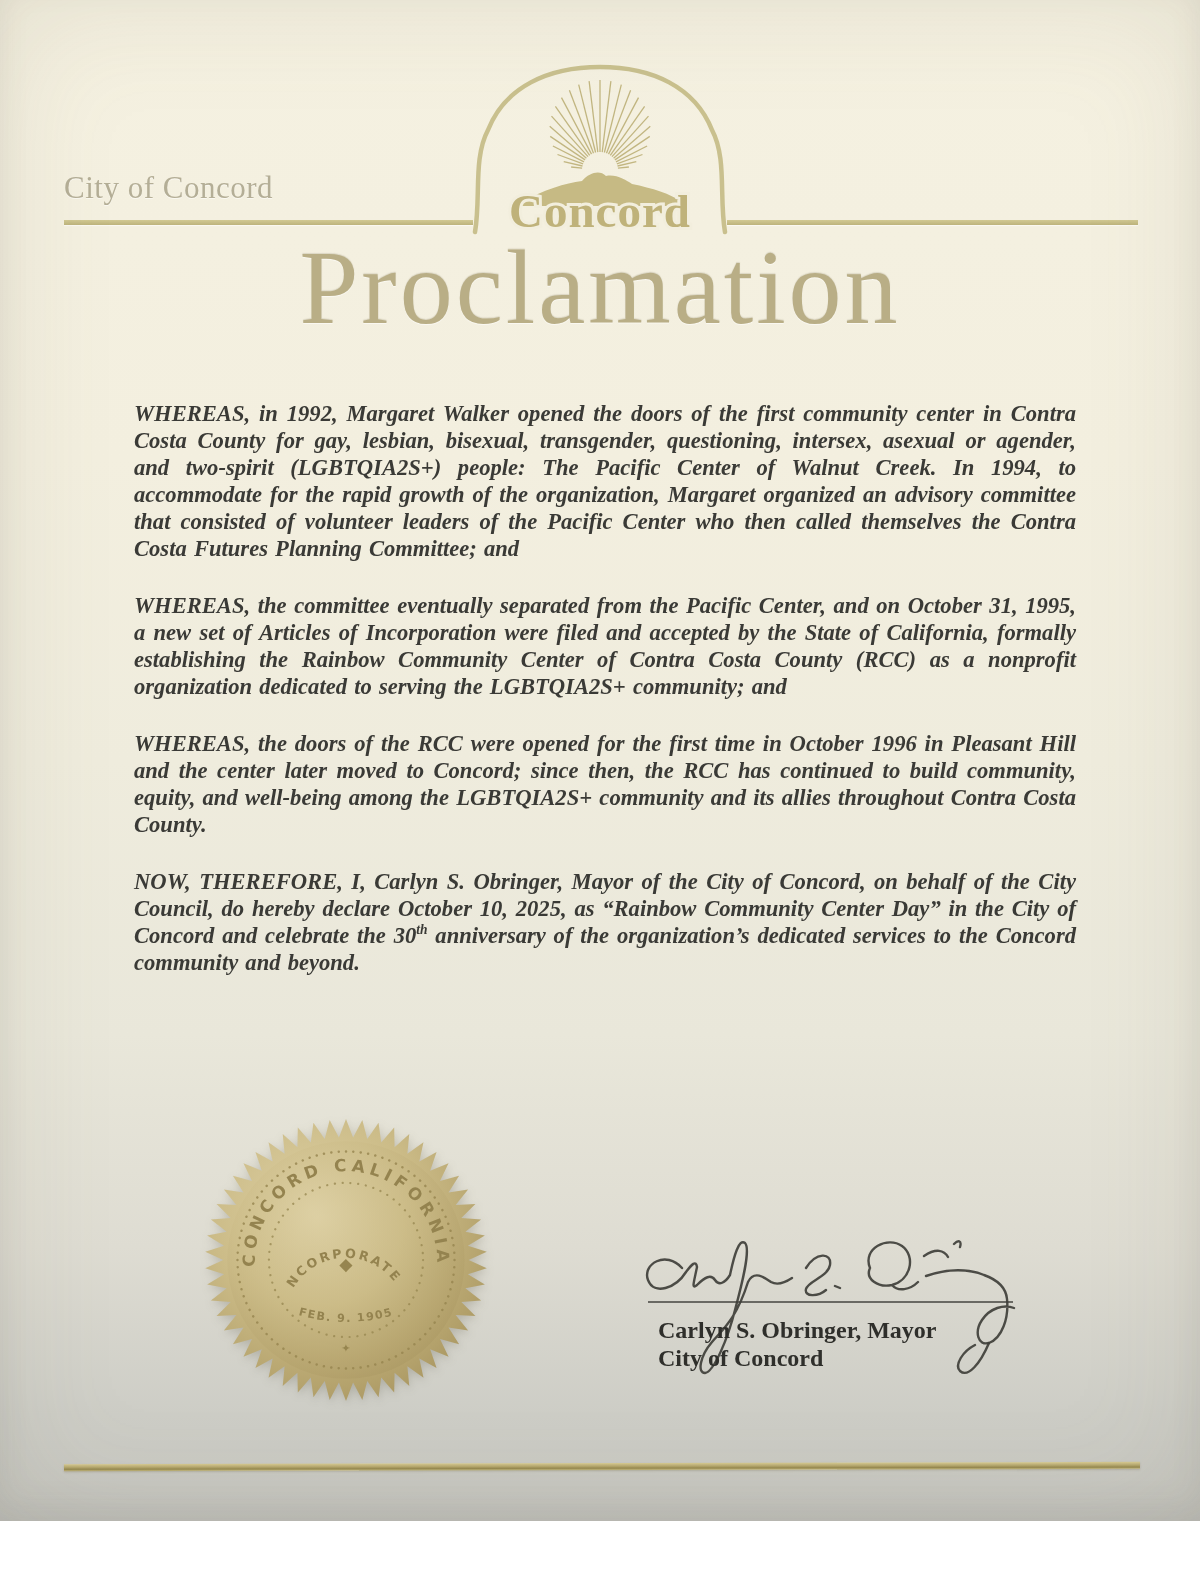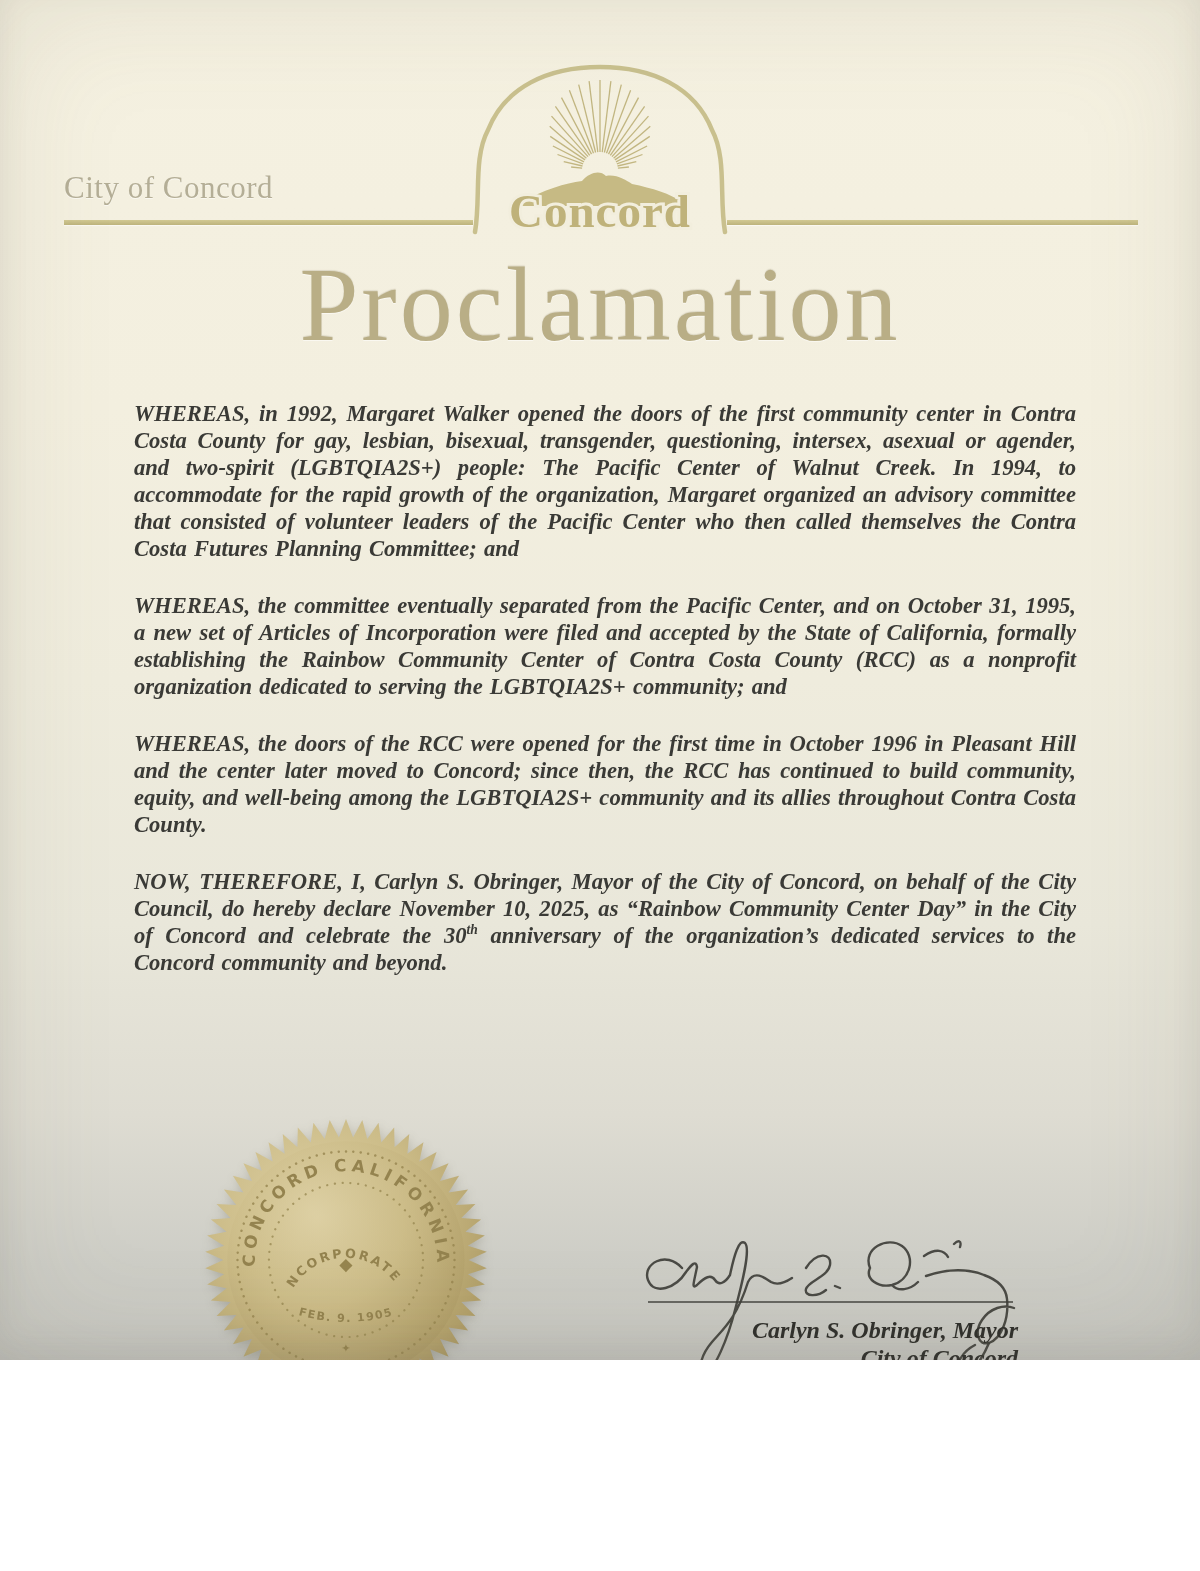--- a/index.html
+++ b/index.html
@@ -1,18 +1,18 @@
 <!DOCTYPE html>
 <html><head>
 <meta charset="utf-8">
 <style>
   html,body{margin:0;padding:0;}
   #page{
     position:relative;
-    width:1200px;height:1360px;
+    width:1200px;height:1521px;
     overflow:hidden;
     background:linear-gradient(180deg,
       #f5f1e1 0%, #f3efdf 30%, #efecdd 50%,
       #e9e7da 68%, #dedcd2 82%, #cdcdc6 93%, #c6c6c0 100%);
     font-family:"Liberation Serif", serif;
   }
   #page::after{ 
     content:"";position:absolute;inset:0;pointer-events:none;
     box-shadow:inset 0 0 120px rgba(120,115,95,.14), inset 0 -14px 30px rgba(90,90,85,.10);
   }
@@ -25,43 +25,43 @@
   #hdr-right{right:62px;}
   .hdr-rule{
     position:absolute;top:220px;height:5px;
     background:linear-gradient(180deg,#d2c993,#bdb37c);
     box-shadow:0 1px 1px rgba(255,255,255,.5);
   }
   #rule-left{left:64px;width:409px;}
   #rule-right{left:727px;width:411px;}
   #logo-svg{position:absolute;left:430px;top:40px;width:340px;height:200px;}
   #page-title{
-    position:absolute;left:0;top:249px;width:100%;
+    position:absolute;left:0;top:232px;width:100%;
     text-align:center;font-size:106px;line-height:1.05;
     color:#b9ae86;letter-spacing:3px;
     text-shadow:0 1px 1px rgba(255,255,255,.6), 0 -1px 1px rgba(110,100,65,.18);
   }
   #body-block{
     position:absolute;left:134px;top:400px;width:942px;
     font-size:22.6px;line-height:27px;
     font-weight:bold;font-style:italic;
     color:#3a3a36;text-align:justify;word-spacing:1.5px;
   }
   #body-block p{margin:0 0 30px 0;}
   #body-block sup{font-size:.6em;line-height:0;vertical-align:super;}
   #seal-svg{
     position:absolute;left:204px;top:1118px;width:284px;height:284px;
     filter:drop-shadow(1px 3px 4px rgba(80,75,55,.25));
   }
   .seal-text{font-family:"DejaVu Sans", sans-serif;font-weight:bold;fill:#94834f;}
   #sig-svg{position:absolute;left:618px;top:1222px;width:432px;height:180px;}
   .sig-stroke{fill:none;stroke:#3f3f3a;stroke-width:2.4;stroke-linecap:round;opacity:.92;}
   #sig-text{
-    position:absolute;left:658px;top:1316px;width:360px;text-align:right;
-    font-weight:bold;font-style:italic;color:#2f2f2b;
+    position:absolute;left:658px;top:1316px;width:360px;text-align:left;
+    font-weight:bold;color:#2f2f2b;
   }
   #sig-name{font-size:24px;line-height:28px;}
   #sig-org{font-size:24px;line-height:28px;}
   #bottom-rule{
     position:absolute;left:64px;top:1463px;width:1076px;height:7px;
     background:linear-gradient(180deg,#d9cc93 0%,#b7a96f 45%,#96894f 75%,#c3b67c 100%);
     transform:rotate(-.12deg);
     box-shadow:0 1px 2px rgba(120,110,80,.3);
   }
 </style>
@@ -108,21 +108,21 @@
              C 186,134 196,140 202,144 C 222,148 241,154 252,162 L 254,166 L 88,166 Z" fill="#c6ba84"></path>
     <text x="170" y="187" text-anchor="middle" font-family="Liberation Serif, serif" font-size="47" font-weight="bold" fill="#bfb27a" stroke="#f2eedd" stroke-width="6" paint-order="stroke" letter-spacing="1">Concord</text>
   </svg>
 
   <div id="page-title">Proclamation</div>
 
   <div id="body-block">
     <p><span>WHEREAS, in 1992, Margaret Walker opened the doors of the first community center in Contra Costa County for gay, lesbian, bisexual, transgender, questioning, intersex, asexual or agender, and two-spirit (LGBTQIA2S+) people: The Pacific Center of Walnut Creek. In 1994, to accommodate for the rapid growth of the organization, Margaret organized an advisory committee that consisted of volunteer leaders of the Pacific Center who then called themselves the Contra Costa Futures Planning Committee; and</span></p>
     <p><span>WHEREAS, the committee eventually separated from the Pacific Center, and on October 31, 1995, a new set of Articles of Incorporation were filed and accepted by the State of California, formally establishing the Rainbow Community Center of Contra Costa County (RCC) as a nonprofit organization dedicated to serving the LGBTQIA2S+ community; and</span></p>
     <p><span>WHEREAS, the doors of the RCC were opened for the first time in October 1996 in Pleasant Hill and the center later moved to Concord; since then, the RCC has continued to build community, equity, and well-being among the LGBTQIA2S+ community and its allies throughout Contra Costa County.</span></p>
-    <p><span>NOW, THEREFORE, I, Carlyn S. Obringer, Mayor of the City of Concord, on behalf of the City Council, do hereby declare November 10, 2025, as “Rainbow Community Center Day” in the City of Concord and celebrate the 30</span><sup>th</sup><span> anniversary of the organization’s dedicated services to the Concord community and beyond.</span></p>
+    <p><span>NOW, THEREFORE, I, Carlyn S. Obringer, Mayor of the City of Concord, on behalf of the City Council, do hereby declare October 10, 2025, as “Rainbow Community Center Day” in the City of Concord and celebrate the 30</span><sup>th</sup><span> anniversary of the organization’s dedicated services to the Concord community and beyond.</span></p>
   </div>
 
   <svg id="seal-svg" viewBox="0 0 280 280">
     <defs>
       <radialGradient id="sealGrad" cx="38%" cy="32%" r="80%">
         <stop offset="0%" stop-color="#ddd0a4"></stop>
         <stop offset="45%" stop-color="#ccbc88"></stop>
         <stop offset="80%" stop-color="#b4a26c"></stop>
         <stop offset="100%" stop-color="#a3905c"></stop>
       </radialGradient>

